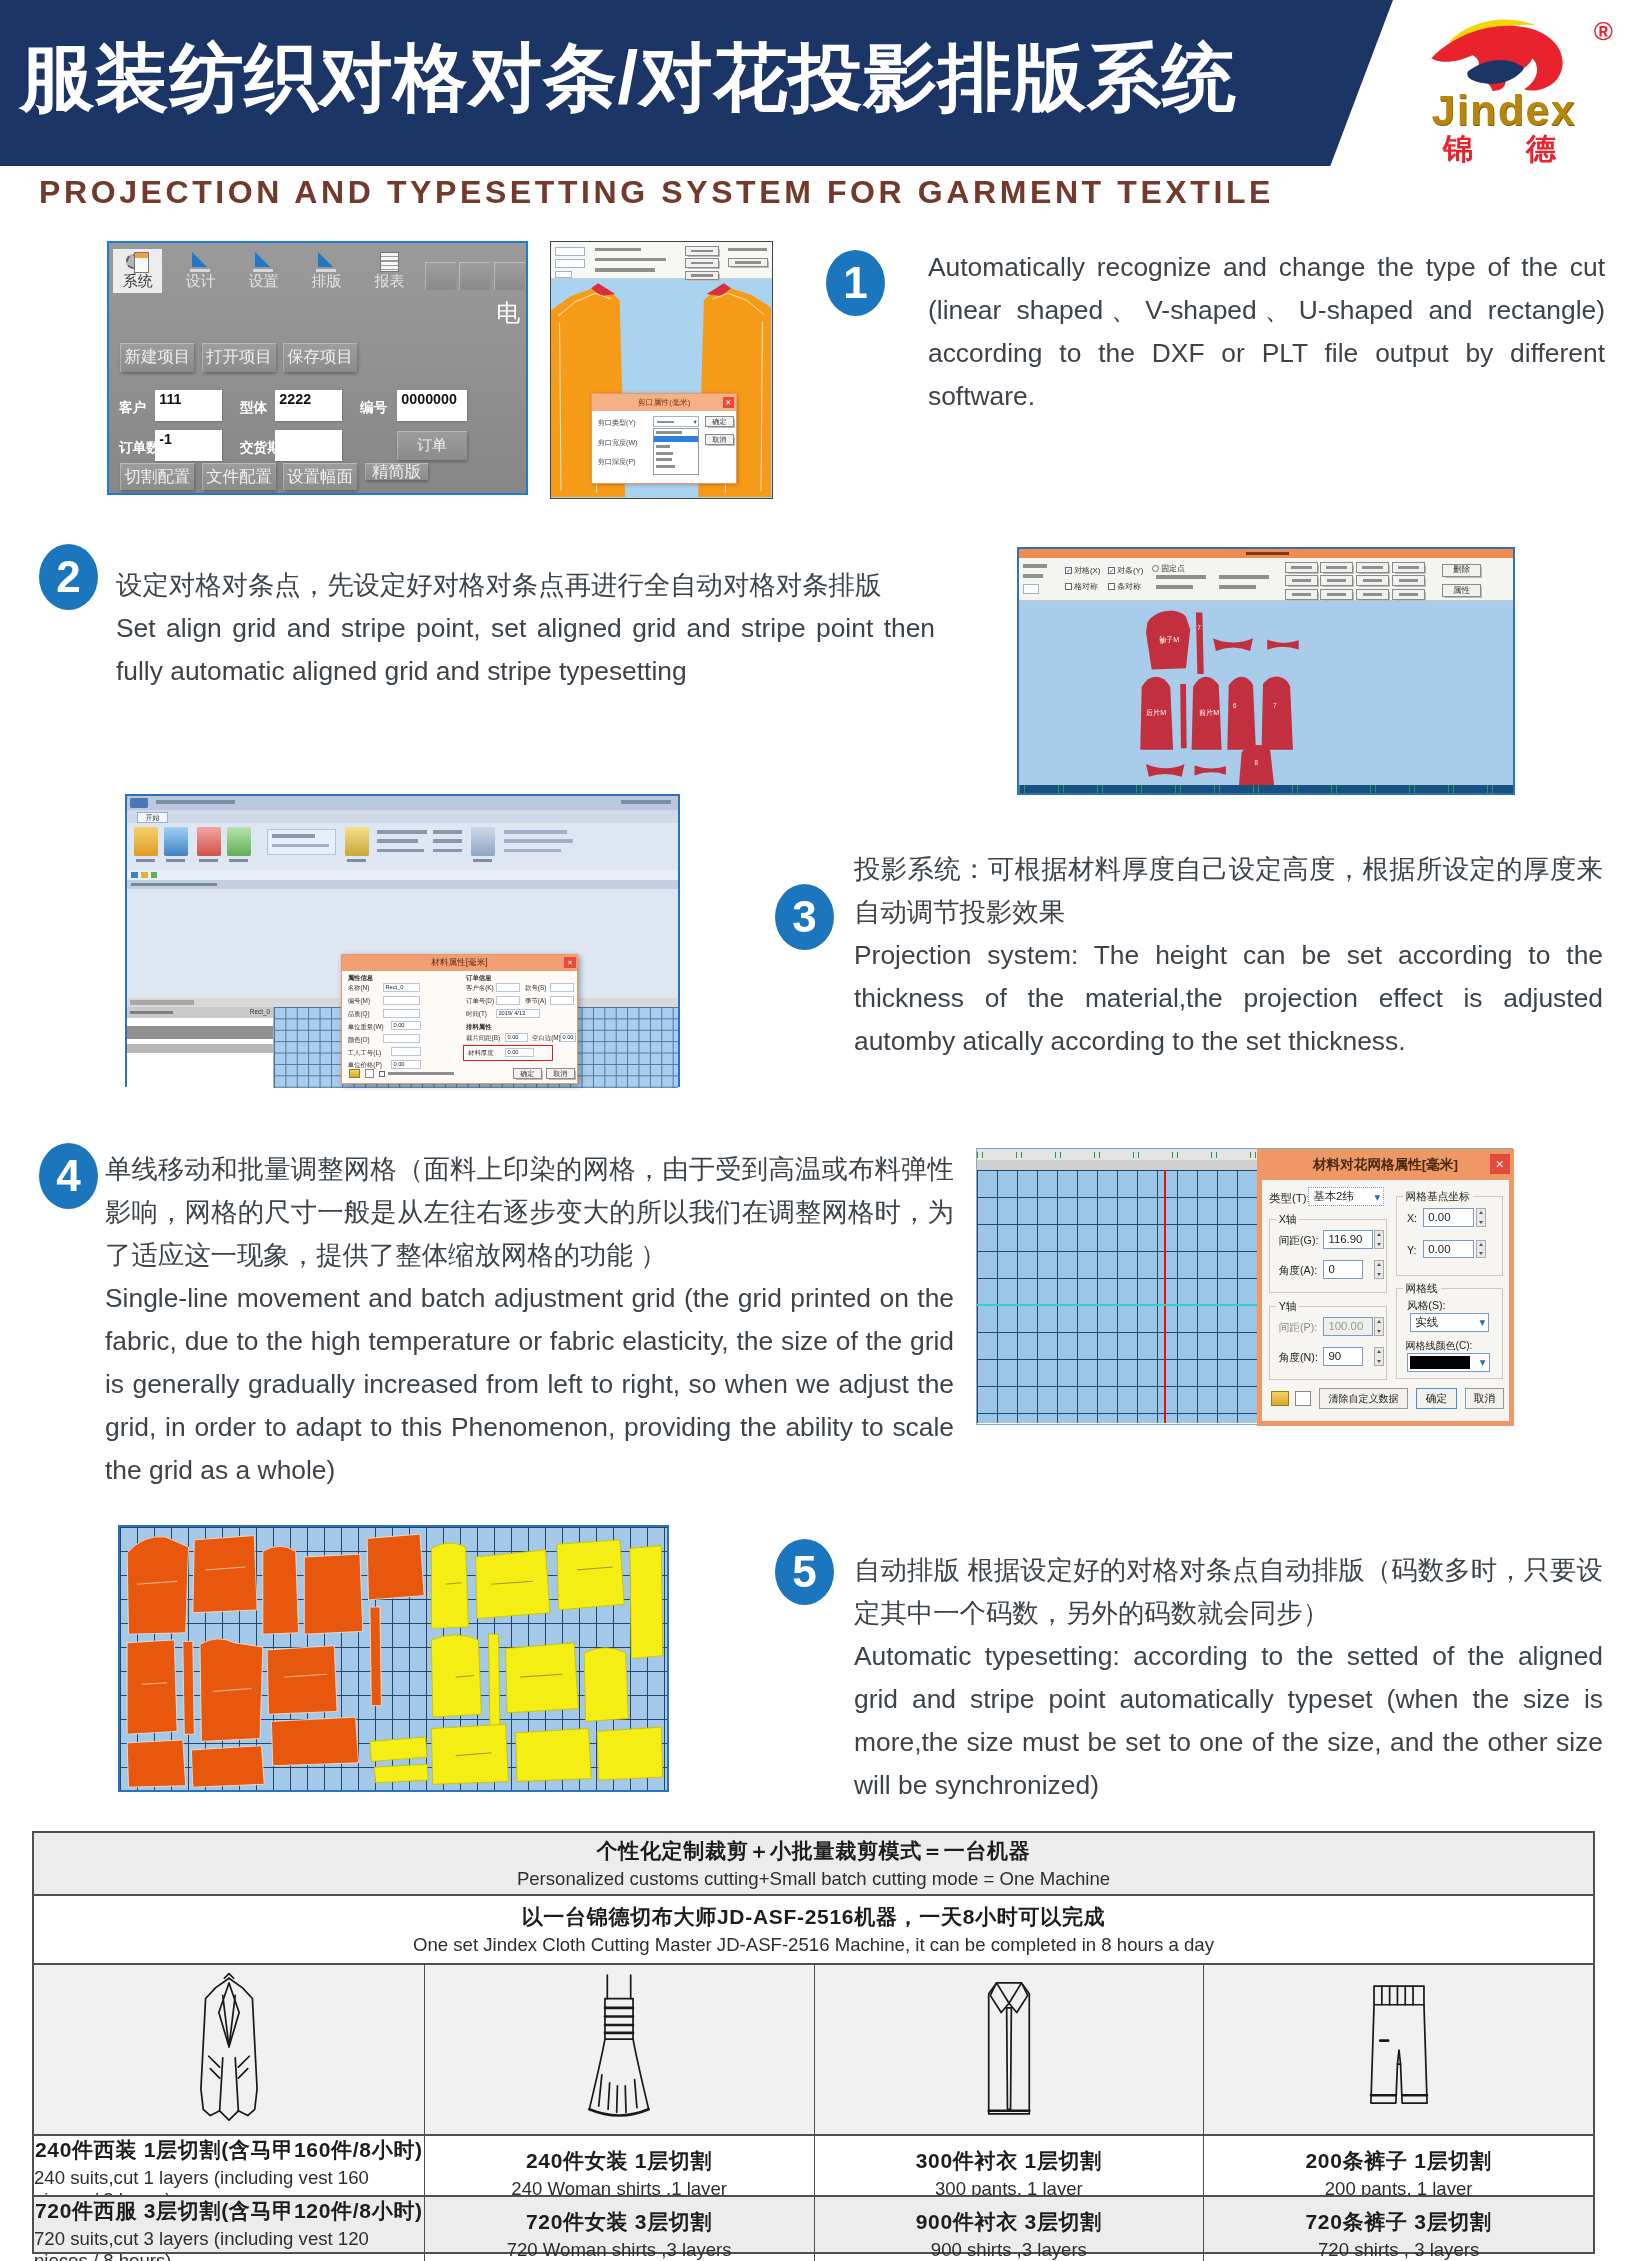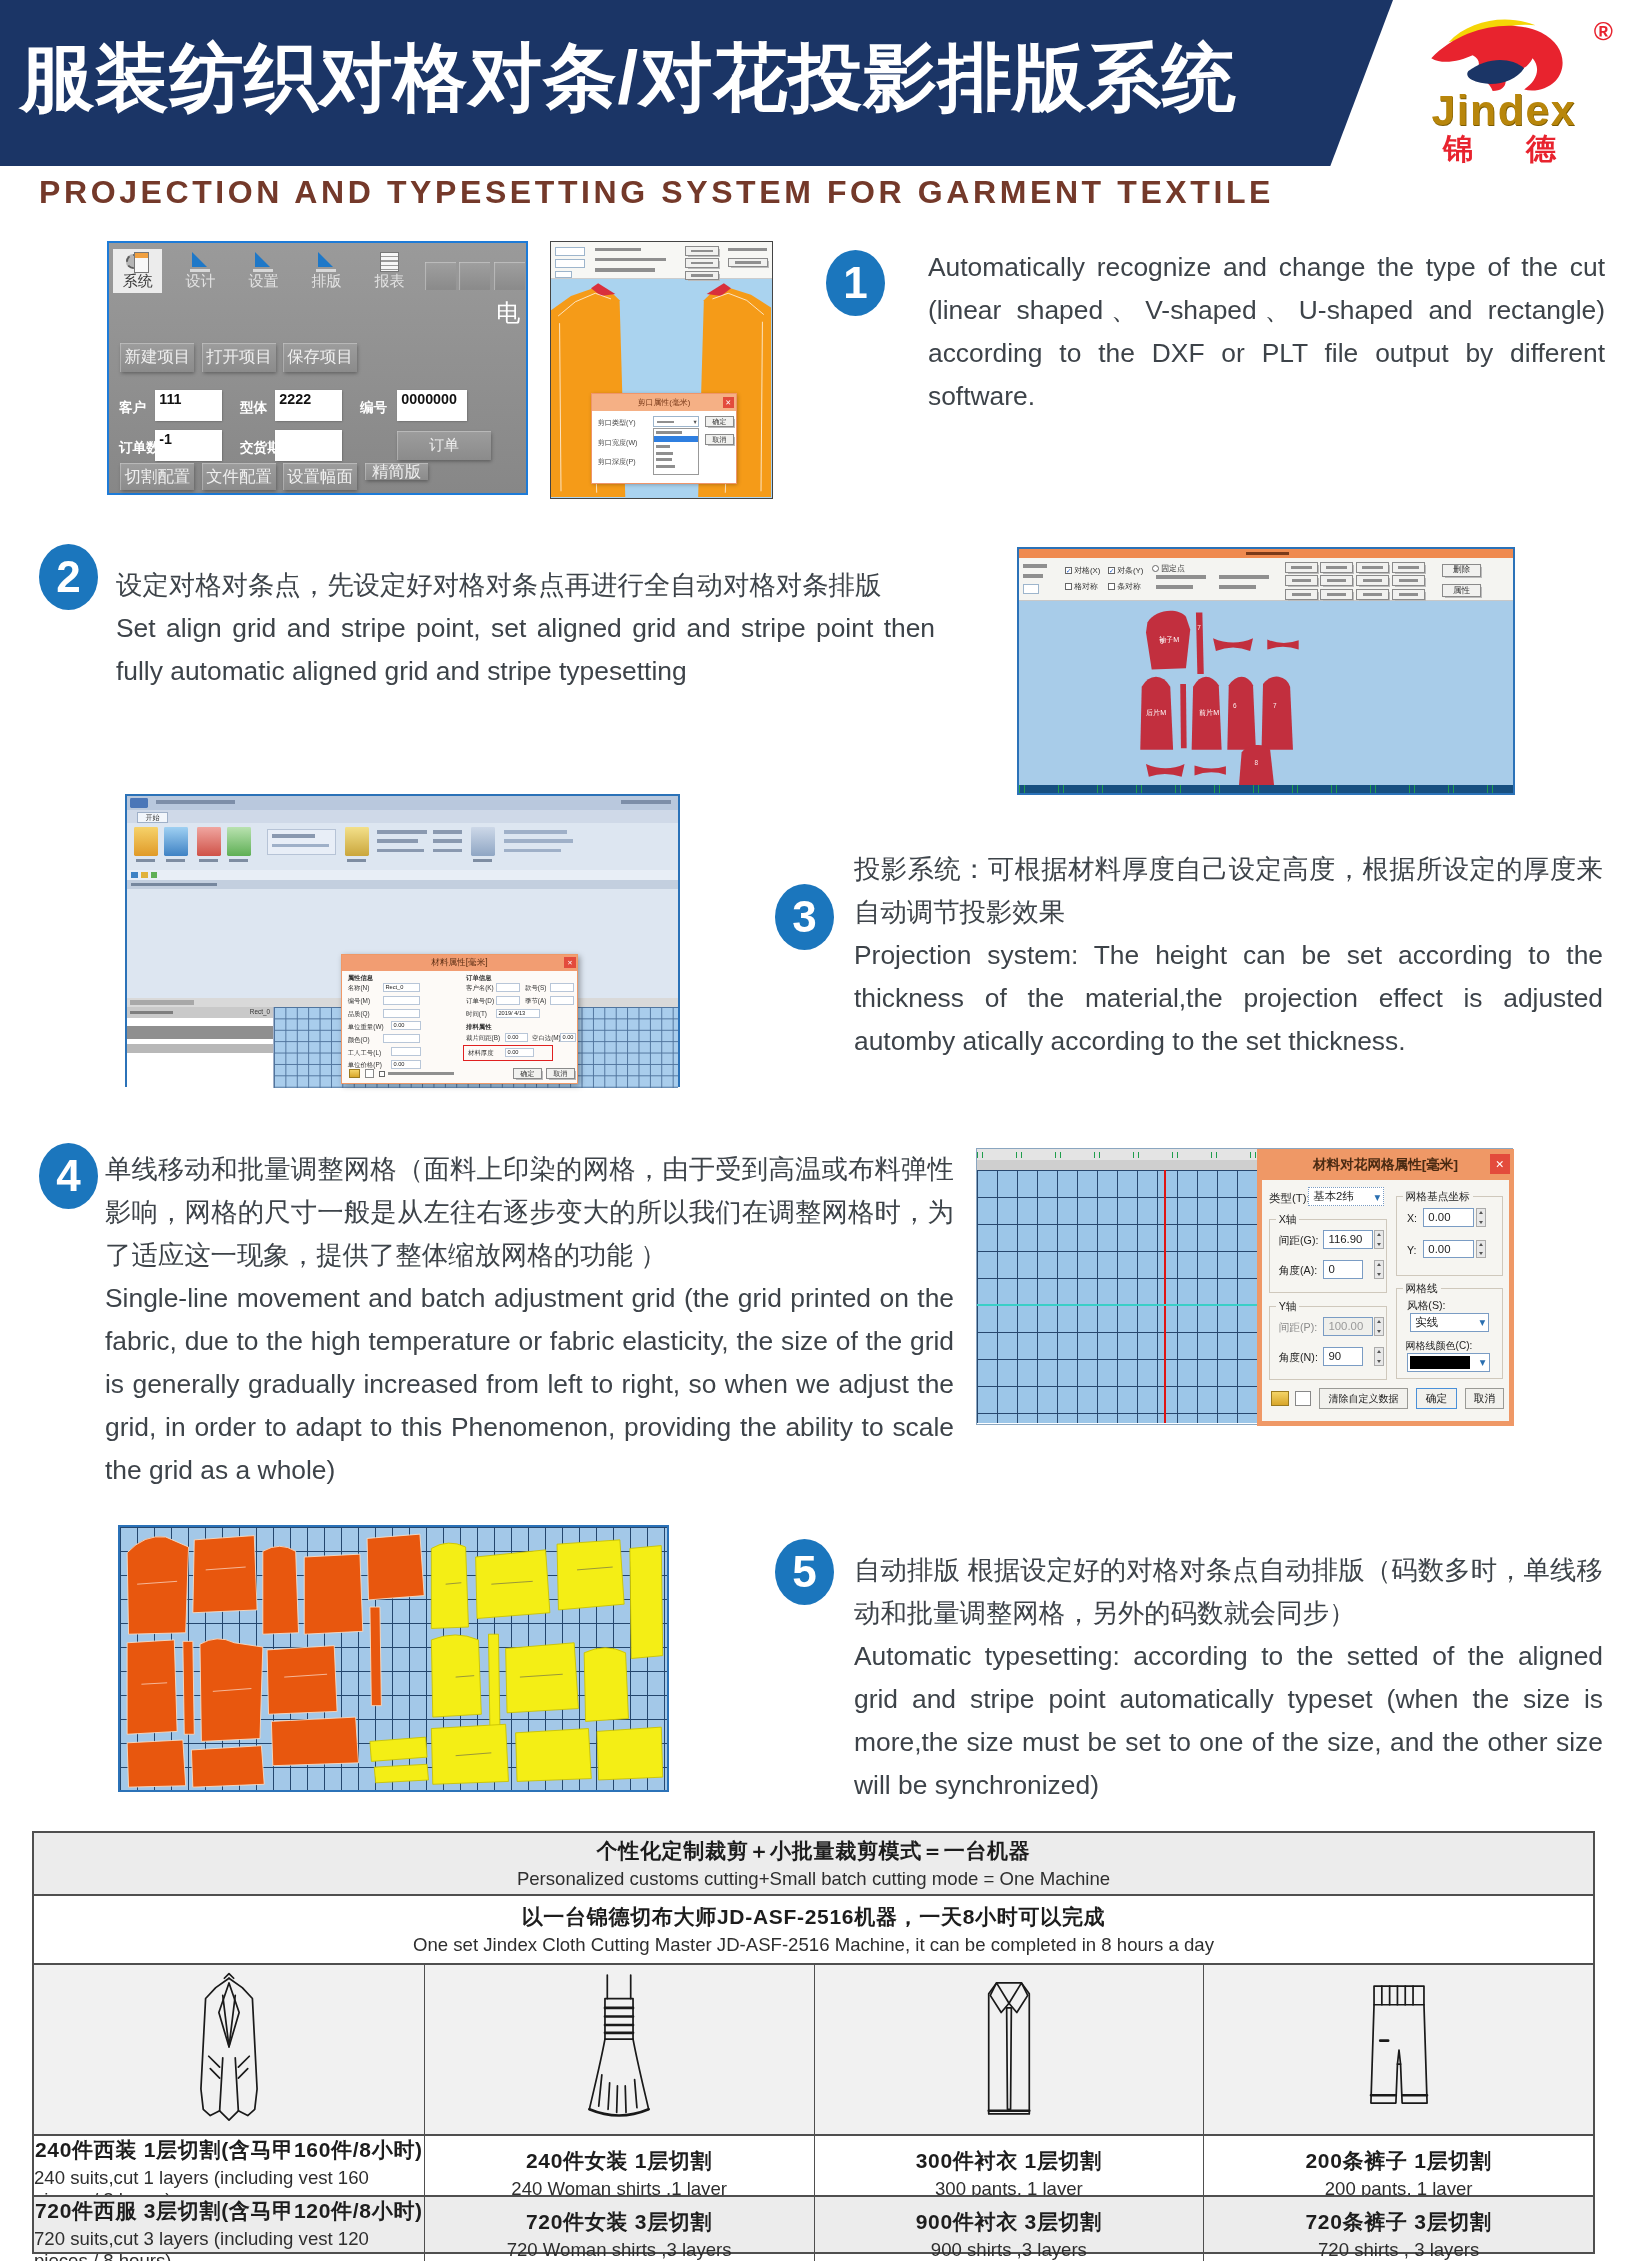--- a/index.html
+++ b/index.html
@@ -175,21 +175,21 @@
     <div class="finput" style="left:46px;top:147px;width:67px;height:31px">111</div>
     <div class="flabel" style="left:131px;top:156px">型体</div>
     <div class="finput" style="left:166px;top:147px;width:67px;height:31px">2222</div>
     <div class="flabel" style="left:251px;top:156px">编号</div>
     <div class="finput" style="left:288px;top:147px;width:70px;height:31px">0000000</div>
 
     <div class="flabel" style="left:10px;top:196px">订单数</div>
     <div class="finput" style="left:46px;top:187px;width:67px;height:31px">-1</div>
     <div class="flabel" style="left:131px;top:196px">交货期</div>
     <div class="finput" style="left:166px;top:187px;width:67px;height:31px"></div>
-    <div class="gbtn" style="left:288px;top:188px;width:94px;height:28.6px;font-size:15px">订单</div>
+    <div class="gbtn" style="left:288px;top:188px;width:70px;height:28.6px;font-size:15px">订单</div>
 
     <div class="gbtn" style="left:11.4px;top:220px;width:74px;height:27px">切割配置</div>
     <div class="gbtn" style="left:93px;top:220px;width:74px;height:27px">文件配置</div>
     <div class="gbtn" style="left:174px;top:220px;width:74px;height:27px">设置幅面</div>
     <div class="gbtn" style="left:256px;top:220px;width:63px;height:17px">精简版</div>
   </div>
 
   <div class="abs shotB" style="left:550px;top:241px;width:223px;height:258px">
     <div class="abs" style="left:0;top:0;right:0;height:37px;background:#f7f7f4;border-bottom:0.7px solid #ccc">
       <div class="wfield" style="left:4.3px;top:5px;width:30px;height:8.6px"></div>
@@ -595,21 +595,21 @@
       <g stroke="#555" stroke-width="1" opacity="0.8">
         <path d="M456 80 L478 78 M520 80 L578 76 M640 60 L690 56 M470 210 L496 208 M560 210 L620 206 M470 320 L520 316" fill="none"></path>
       </g>
     </svg>
   </div>
 
   <div class="abs badge" style="left:775px;top:1539px">
       <span>5</span>
     </div>
   <div class="abs sect-text" style="left:854px;top:1549px;width:749px">
-    <p class="cn">自动排版 根据设定好的对格对条点自动排版（码数多时，单线移动和批量调整网格，另外的码数就会同步）</p>
+    <p class="cn">自动排版 根据设定好的对格对条点自动排版（码数多时，只要设定其中一个码数，另外的码数就会同步）</p>
     <p class="en">Automatic typesetting: according to the setted of the aligned grid and stripe point automatically typeset (when the size is more,the size must be set to one of the  size, and the other size will be synchronized)</p>
   </div>
 
   <div class="abs btable" style="left:32px;top:1831px;width:1563px;height:423px">
     <div class="trow thead rowgray">
       <div>
         <div class="t-cn">个性化定制裁剪＋小批量裁剪模式＝一台机器</div>
         <div class="t-en">Personalized customs cutting+Small batch cutting mode = One Machine</div>
       </div>
     </div>

